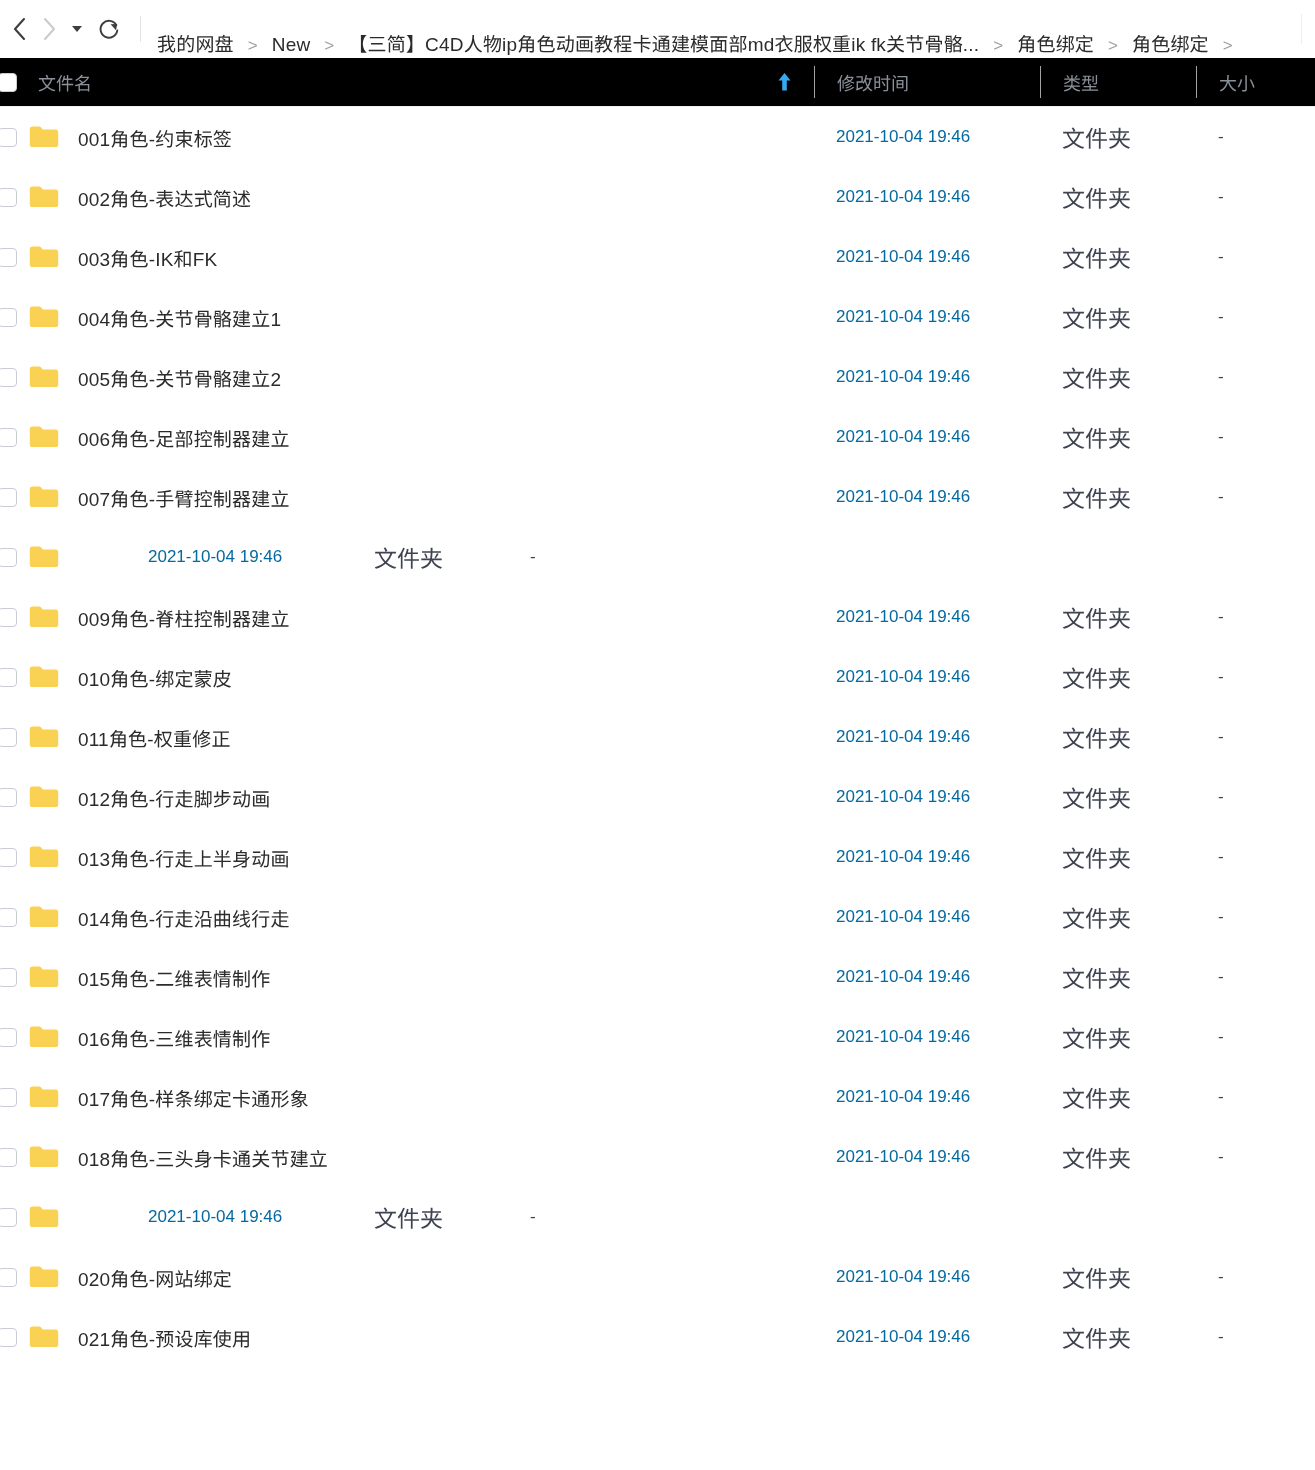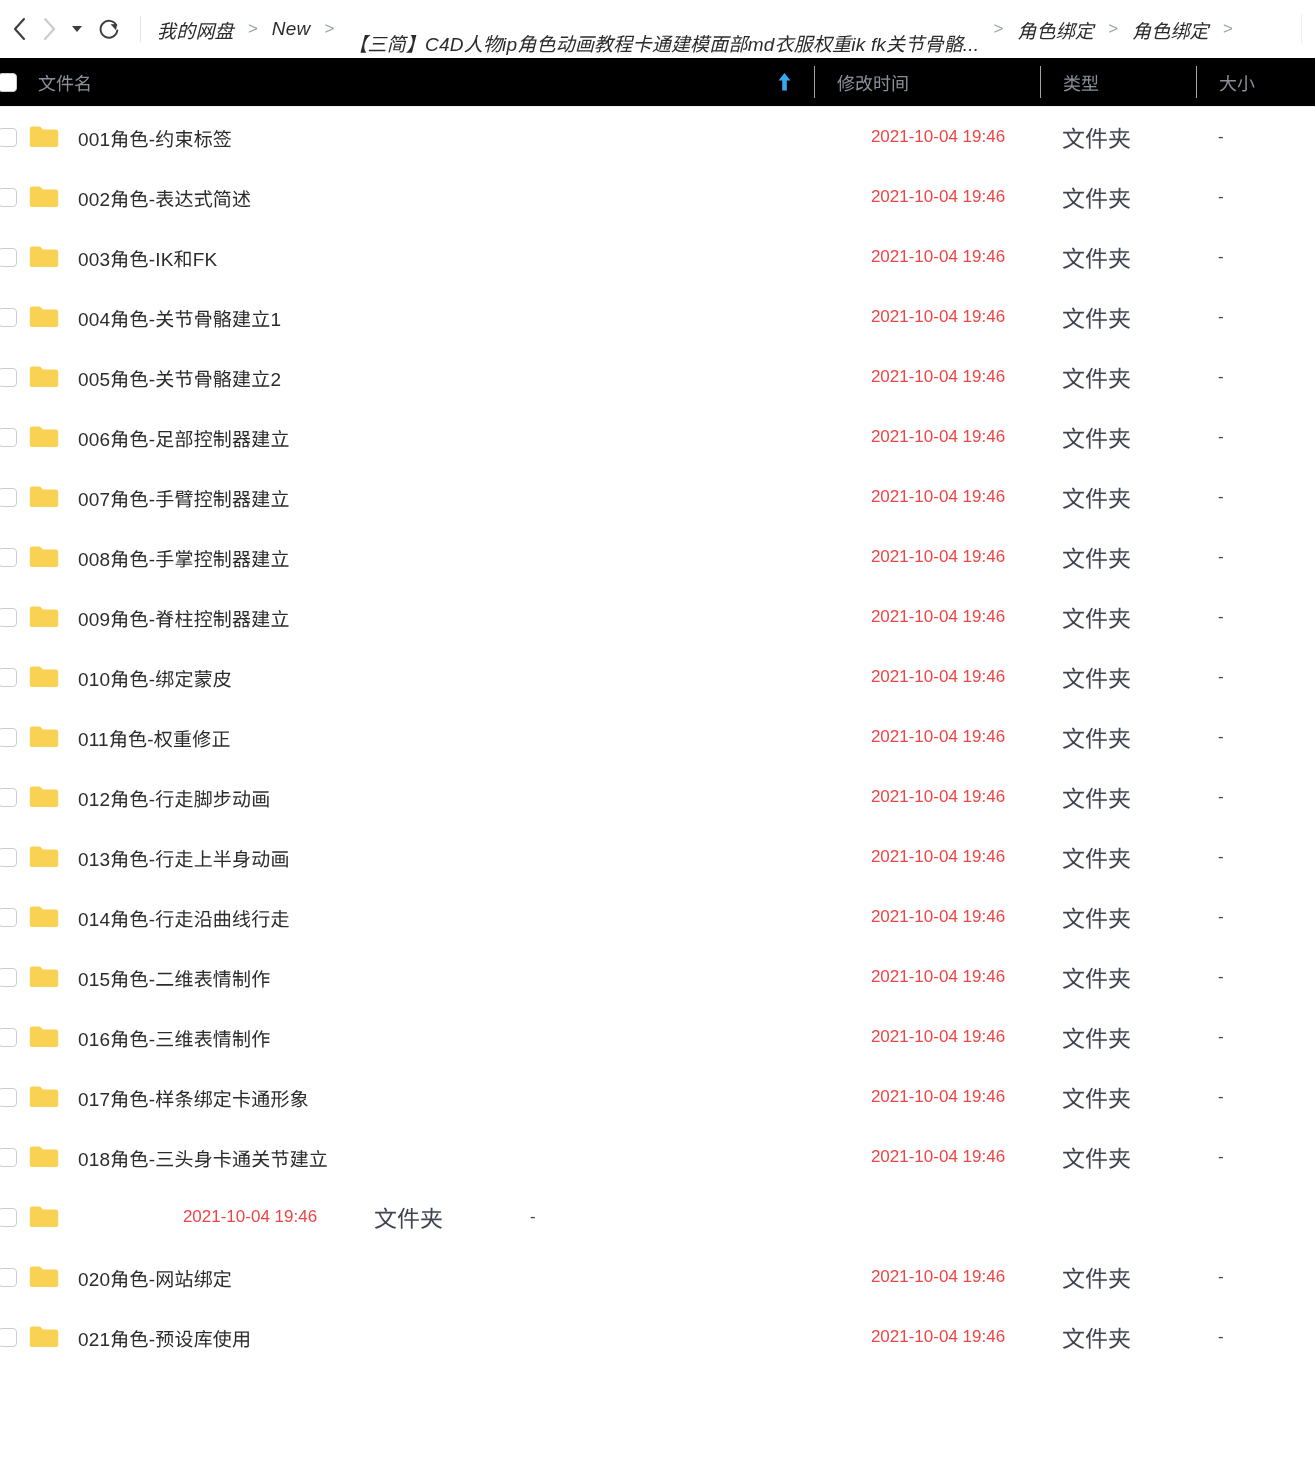--- a/index.html
+++ b/index.html
@@ -59,26 +59,25 @@
   }
   .tb-divider {
     width: 1px;
     height: 26px;
     background: #e2e4e8;
     margin: 0 16px 0 14px;
     flex: 0 0 auto;
   }
   .crumbs {
     display: flex;
-    align-items: center;
+    align-items: flex-end;
     flex: 1 1 auto;
     min-width: 0;
     overflow: hidden;
     white-space: nowrap;
-    font-style: italic;
   }
   .crumb {
     font-size: 19px;
     color: #2b2b2b;
     letter-spacing: 0.2px;
     flex: 0 0 auto;
   }
   .crumb.long {
     max-width: 640px;
     overflow: hidden;
@@ -182,22 +181,21 @@
     letter-spacing: 0.2px;
     white-space: nowrap;
     overflow: hidden;
     text-overflow: ellipsis;
   }
   .sp-sort { width: 60px; flex: 0 0 60px; }
   .r-date {
     flex: 0 0 226px;
     padding-left: 22px;
     font-size: 17px;
-    color: #ef4444;
-    text-align: center;
+    color: #0369a1;
   }
   .r-type {
     flex: 0 0 156px;
     padding-left: 22px;
     font-size: 23px;
     color: #3f4450;
   }
   .r-size {
     flex: 0 0 119px;
     padding-left: 22px;
@@ -381,21 +379,20 @@
 
   <div class="row">
     <div class="cell-check">
       <span class="cbox"></span>
     </div>
     <div class="folder-cell">
       <svg width="32" height="26" viewBox="0 0 32 26">
         <path d="M1.8 5.2 A2.6 2.6 0 0 1 4.4 2.6 L11.4 2.6 A2 2 0 0 1 12.9 3.3 L14.9 5.6 L27.6 5.6 A2.6 2.6 0 0 1 30.2 8.2 L30.2 20.4 A2.6 2.6 0 0 1 27.6 23 L4.4 23 A2.6 2.6 0 0 1 1.8 20.4 Z" fill="#F9D254"></path>
       </svg>
     </div>
-    <div class="fname">008角色-手掌控制器建立</div>
     <div class="sp-sort"></div>
     <div class="r-date">2021-10-04 19:46</div>
     <div class="r-type">文件夹</div>
     <div class="r-size">-</div>
   </div>
 
   <div class="row">
     <div class="cell-check">
       <span class="cbox"></span>
     </div>

